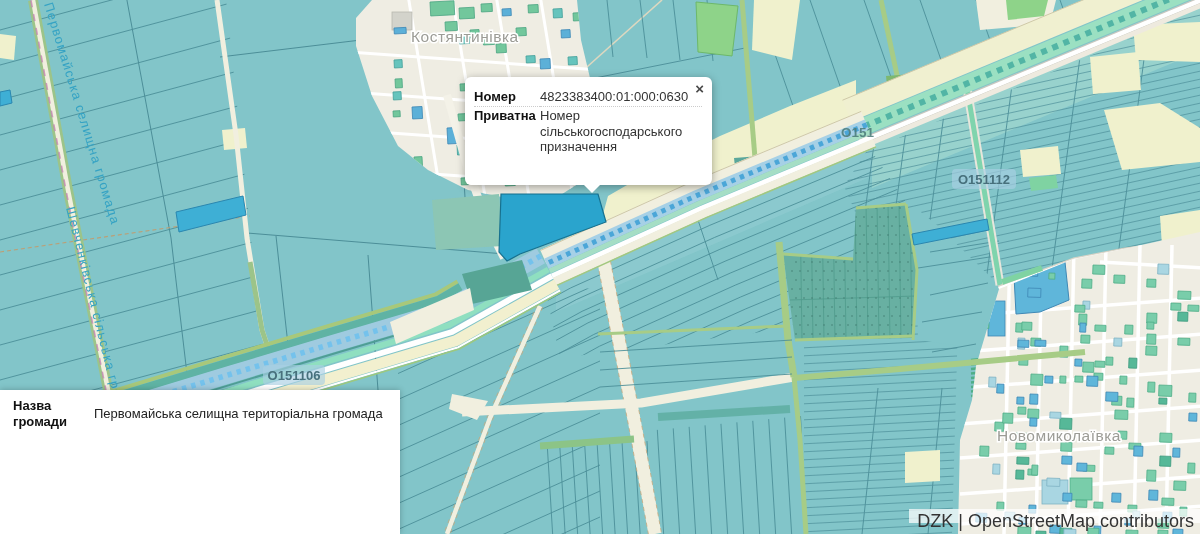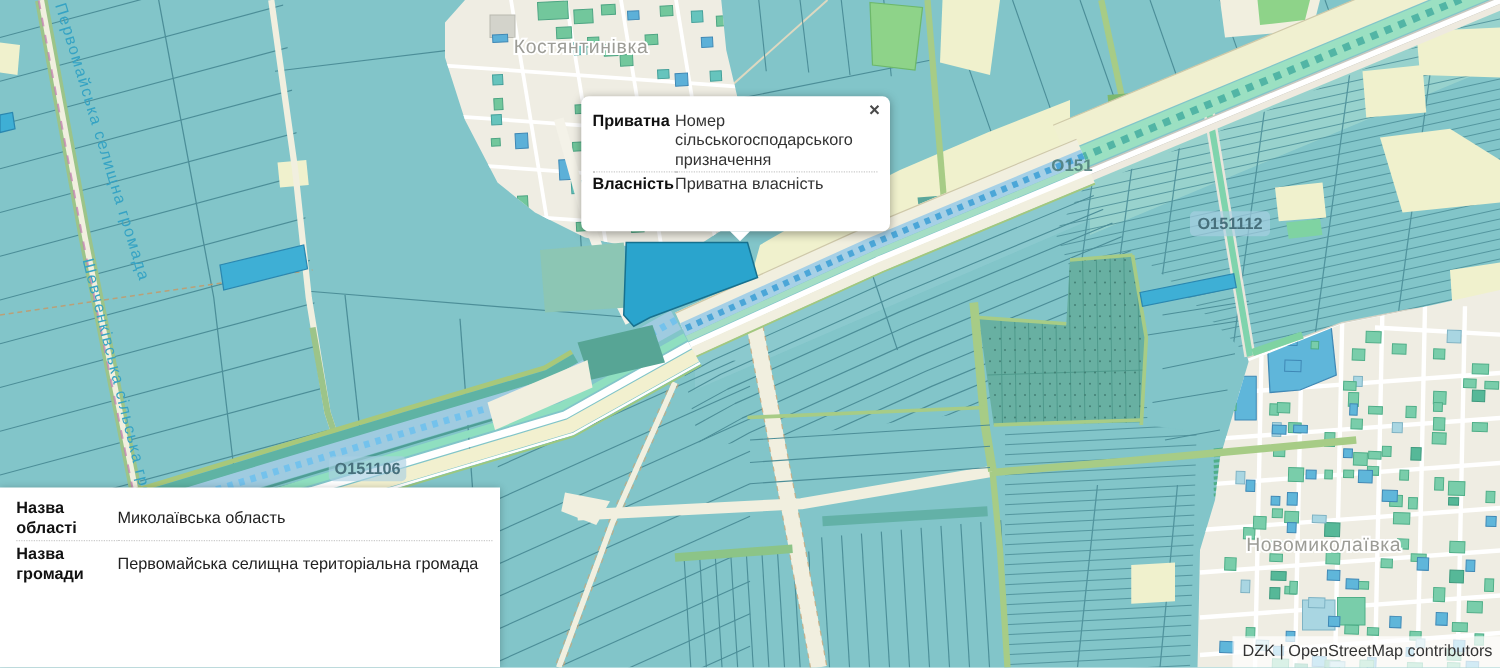--- a/index.html
+++ b/index.html
@@ -10,21 +10,21 @@
 #popup tr:last-child td{border-bottom:none}
 #popup td.l{font-weight:bold;color:#111;width:66px}
 #popup td.v{width:162px}
 #popup .x{position:absolute;right:8px;top:3px;font-size:15px;font-weight:bold;color:#4a4a4a}
 #panel{position:absolute;left:0;top:390px;width:400px;height:144px;background:#fff;box-shadow:0 0 6px rgba(0,0,0,0.25);font-size:13px;color:#222}
 #panel table{border-collapse:collapse;margin:6px 0 0 13px}
 #panel td{vertical-align:middle;padding:2px 0;border-bottom:1px dotted #ccc;line-height:16px}
 #panel tr:last-child td{border-bottom:none}
 #panel td.l{font-weight:bold;color:#111;width:81px}
 #panel td.v{width:300px}
-#attr{position:absolute;right:0;top:509px;height:25px;background:rgba(255,255,255,0.72);font-size:13px;color:#333;padding:0 6px 0 8px;line-height:24px;white-space:nowrap}
+#attr{position:absolute;right:0;top:509px;height:14px;background:rgba(255,255,255,0.72);font-size:18px;color:#333;padding:0 6px 0 8px;line-height:24px;white-space:nowrap}
 </style></head>
 <body>
 <div id="map">
 
 <svg xmlns="http://www.w3.org/2000/svg" width="1200" height="534" viewBox="0 0 1200 534" font-family="Liberation Sans, sans-serif">
 <defs>
 <clipPath id="z2">
           <polygon points="0.0,-20.0 224.0,-20.0 268.0,400.0 0.0,400.0"></polygon>
         </clipPath>
 <clipPath id="z6">
@@ -919,39 +919,35 @@
 </svg>
 
 <div id="popup">
 
 <div class="tail"></div>
 
 <div class="x">×</div>
 
 <table>
 <tbody>
+          <tr>
+            <td class="l">Номер</td>
+            <td class="v">4823383400:01:000:0630</td>
+          </tr>
 <tr>
             <td class="l">Приватна</td>
             <td class="v">Номер сільськогосподарського призначення</td>
           </tr>
-<tr>
-            <td class="l">Власність</td>
-            <td class="v">Приватна власність</td>
-          </tr>
 </tbody>
       </table>
 </div>
 
 <div id="panel">
 <table>
 <tbody>
-          <tr>
-            <td class="l">Назва області</td>
-            <td class="v">Миколаївська область</td>
-          </tr>
 <tr>
             <td class="l">Назва громади</td>
             <td class="v">Первомайська селищна територіальна громада</td>
           </tr>
 </tbody>
       </table>
 </div>
 
 <div id="attr">DZK | OpenStreetMap contributors</div>
 </div>

